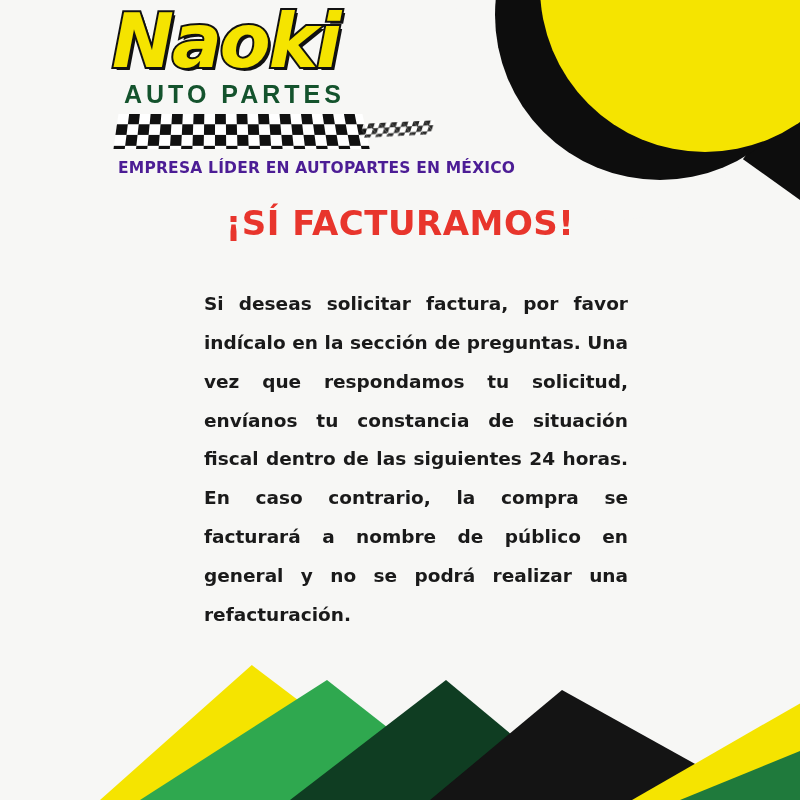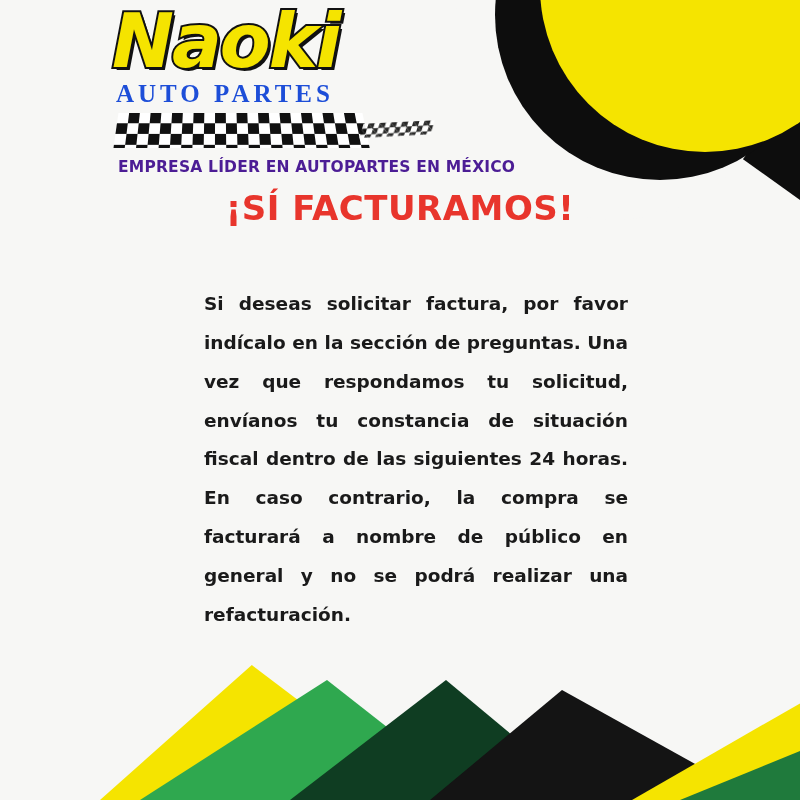--- a/index.html
+++ b/index.html
@@ -119,26 +119,26 @@
     font-style: italic;
     letter-spacing: -2px;
     color: #f5e400;
     -webkit-text-stroke: 4px #111111;
     paint-order: stroke fill;
     line-height: 1.0;
     margin: 0;
     text-shadow: 3px 3px 0 #111;
   }
   .logo-sub {
-    font-family: Liberation Serif, serif;
+    font-family: Liberation Sans, sans-serif;
     font-size: 25px;
     font-weight: bold;
     letter-spacing: 4px;
-    color: #1d4ed8;
-    margin: 2px 0 0 4px;
+    color: #14532d;
+    margin: 2px 0 0 12px;
   }
   .checker {
     margin-top: 4px;
     margin-left: 4px;
     width: 250px;
     height: 36px;
     background-image:
       linear-gradient(45deg, #111 25%, transparent 25%, transparent 75%, #111 75%),
       linear-gradient(45deg, #111 25%, transparent 25%, transparent 75%, #111 75%);
     background-size: 22px 22px;
@@ -168,21 +168,21 @@
     font-size: 15.5px;
     font-weight: bold;
     color: #4c1d95;
     letter-spacing: 0.2px;
     white-space: nowrap;
   }
 
   
   .headline {
     position: absolute;
-    top: 188px;
+    top: 203px;
     left: 0;
     width: 800px;
     text-align: center;
     font-family: "DejaVu Sans", sans-serif;
     font-size: 34px;
     font-weight: bold;
     color: #e8352c;
     letter-spacing: 0.5px;
     z-index: 5;
   }

